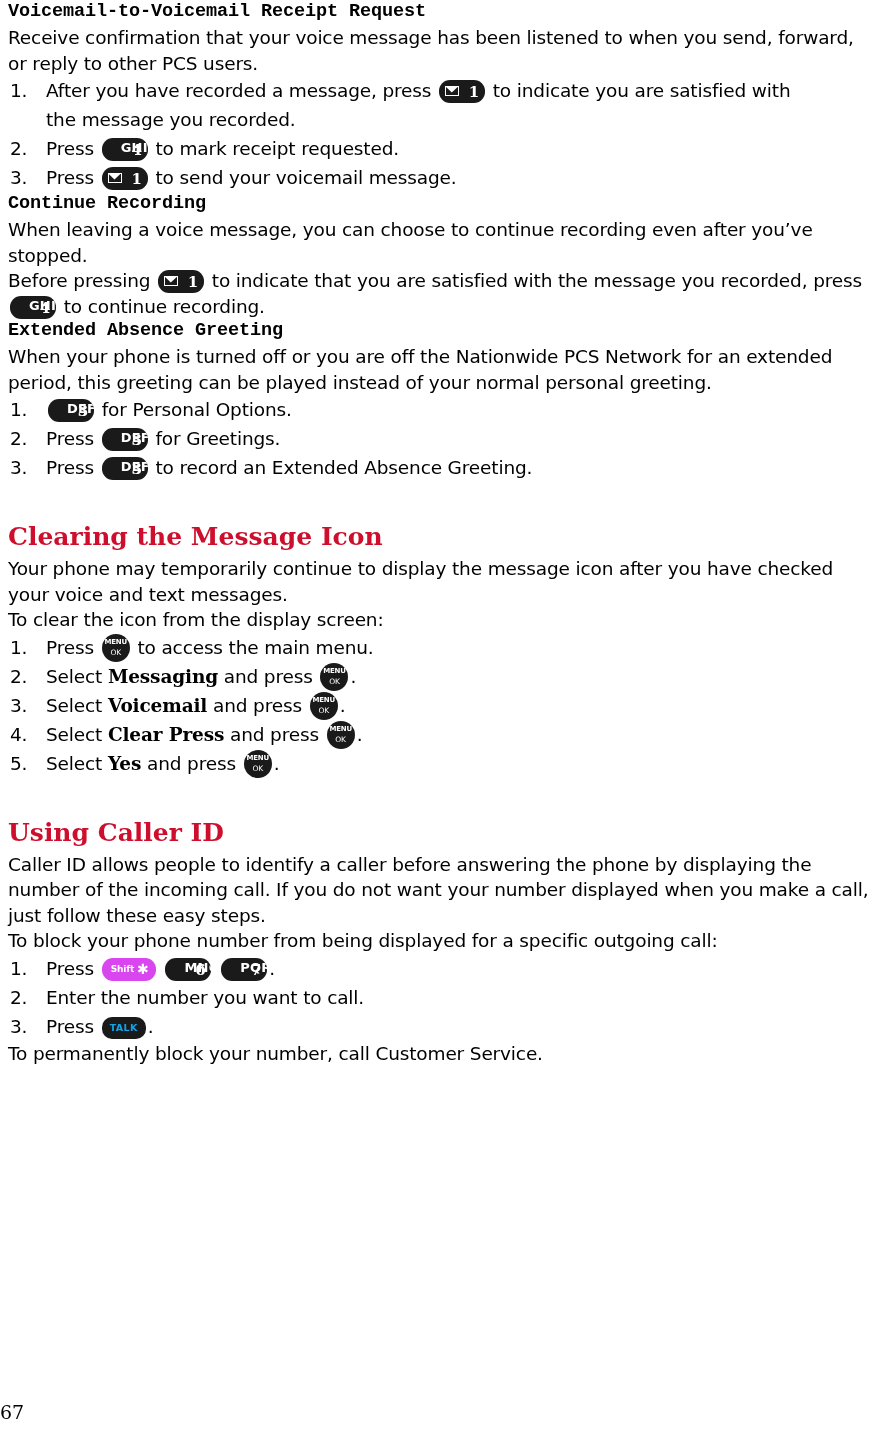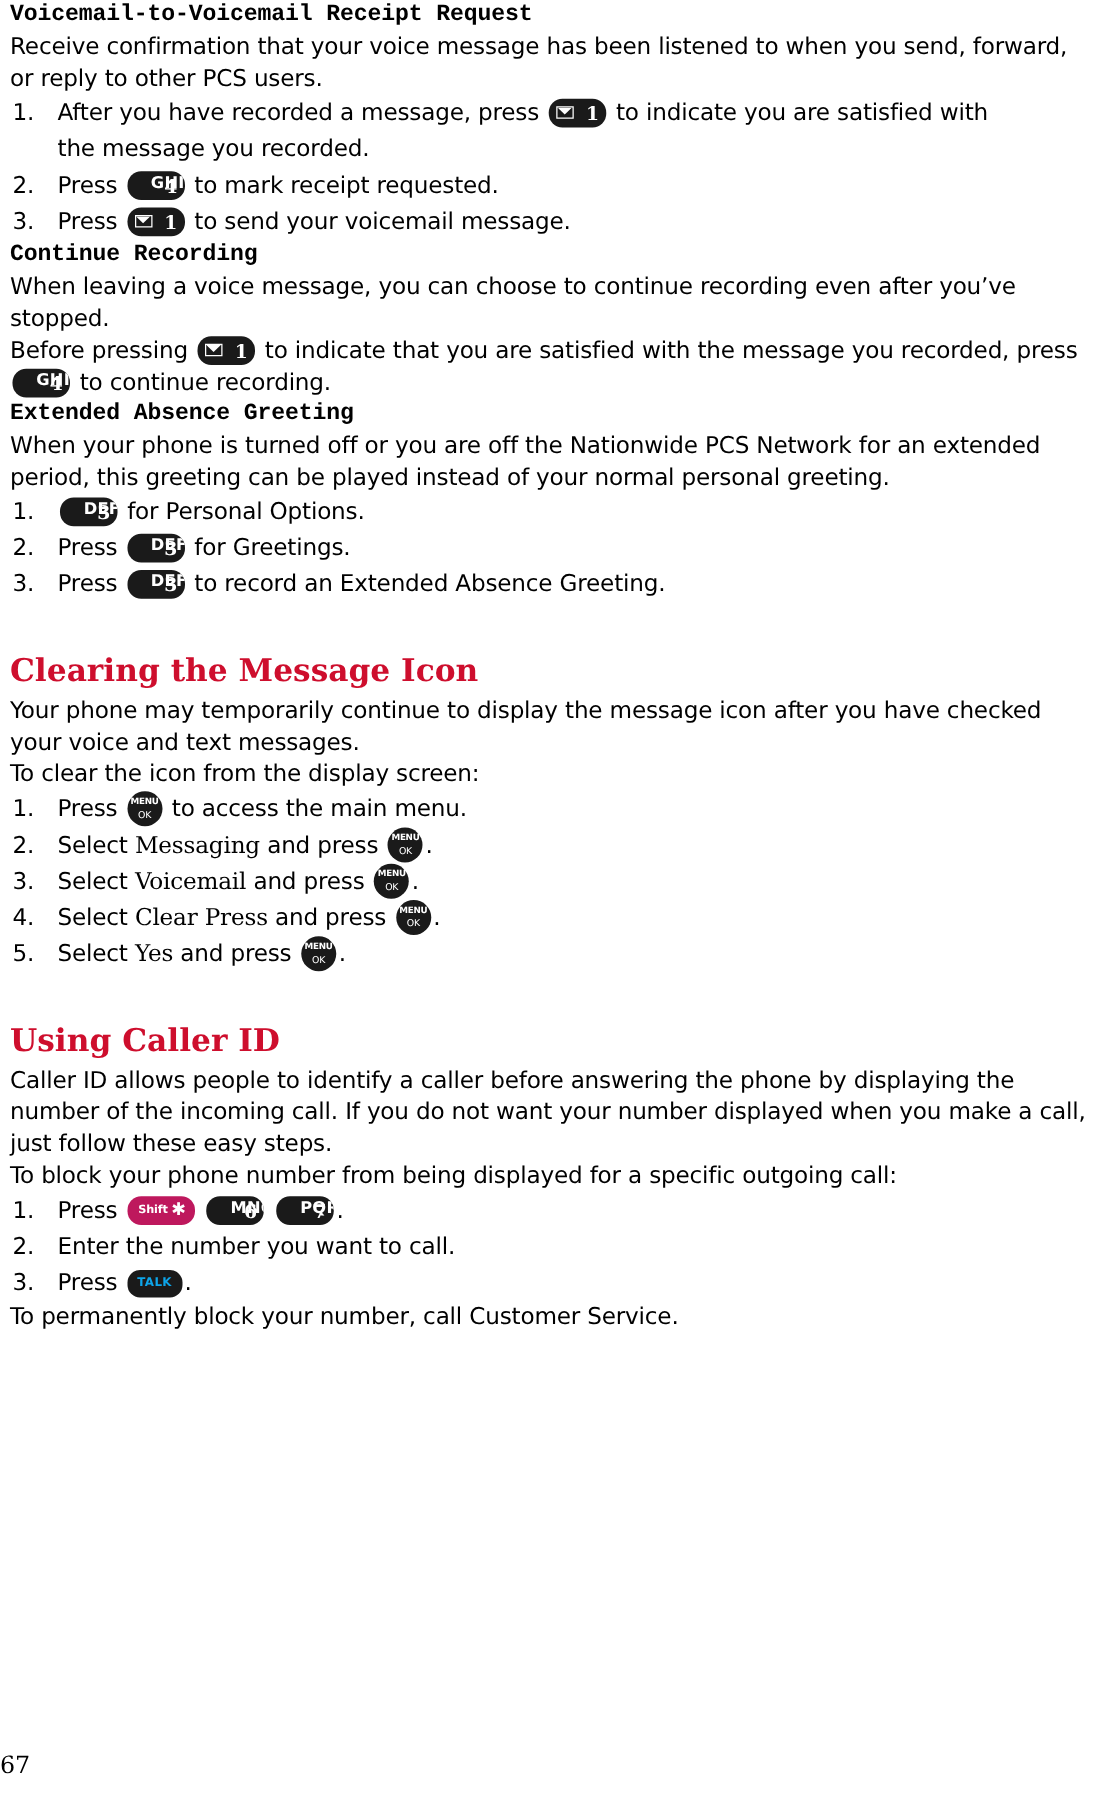--- a/index.html
+++ b/index.html
@@ -64,21 +64,21 @@
     position: absolute;
     left: 2px;
     top: 0;
     width: 30px;
     text-align: left;
   }
   ol.steps li .cont {
     display: block;
     padding-left: 0;
   }
-  .b { font-family: "DejaVu Serif", serif; font-weight: normal; }
+  .b { font-family: "DejaVu Serif", serif; font-weight: bold; }
   .spacer-lg { height: 40px; }
 
   
   .key {
     display: inline-block;
     vertical-align: -6px;
     position: relative;
     box-sizing: border-box;
   }
   
@@ -134,21 +134,21 @@
     background: #ffffff;
     -webkit-clip-path: polygon(0 0, 100% 0, 50% 100%);
   }
   .key-rect.small-env .env { left: 6px; }
 
   
   .key-shift {
     width: 54px;
     height: 23px;
     border-radius: 11px;
-    background: #be185d;
+    background: #d946ef;
     color: #ffffff;
     margin: 0 2px;
   }
   .key-shift .lbl {
     position: absolute;
     left: 9px;
     top: 5px;
     font-size: 9px;
     font-weight: bold;
     line-height: 12px;

